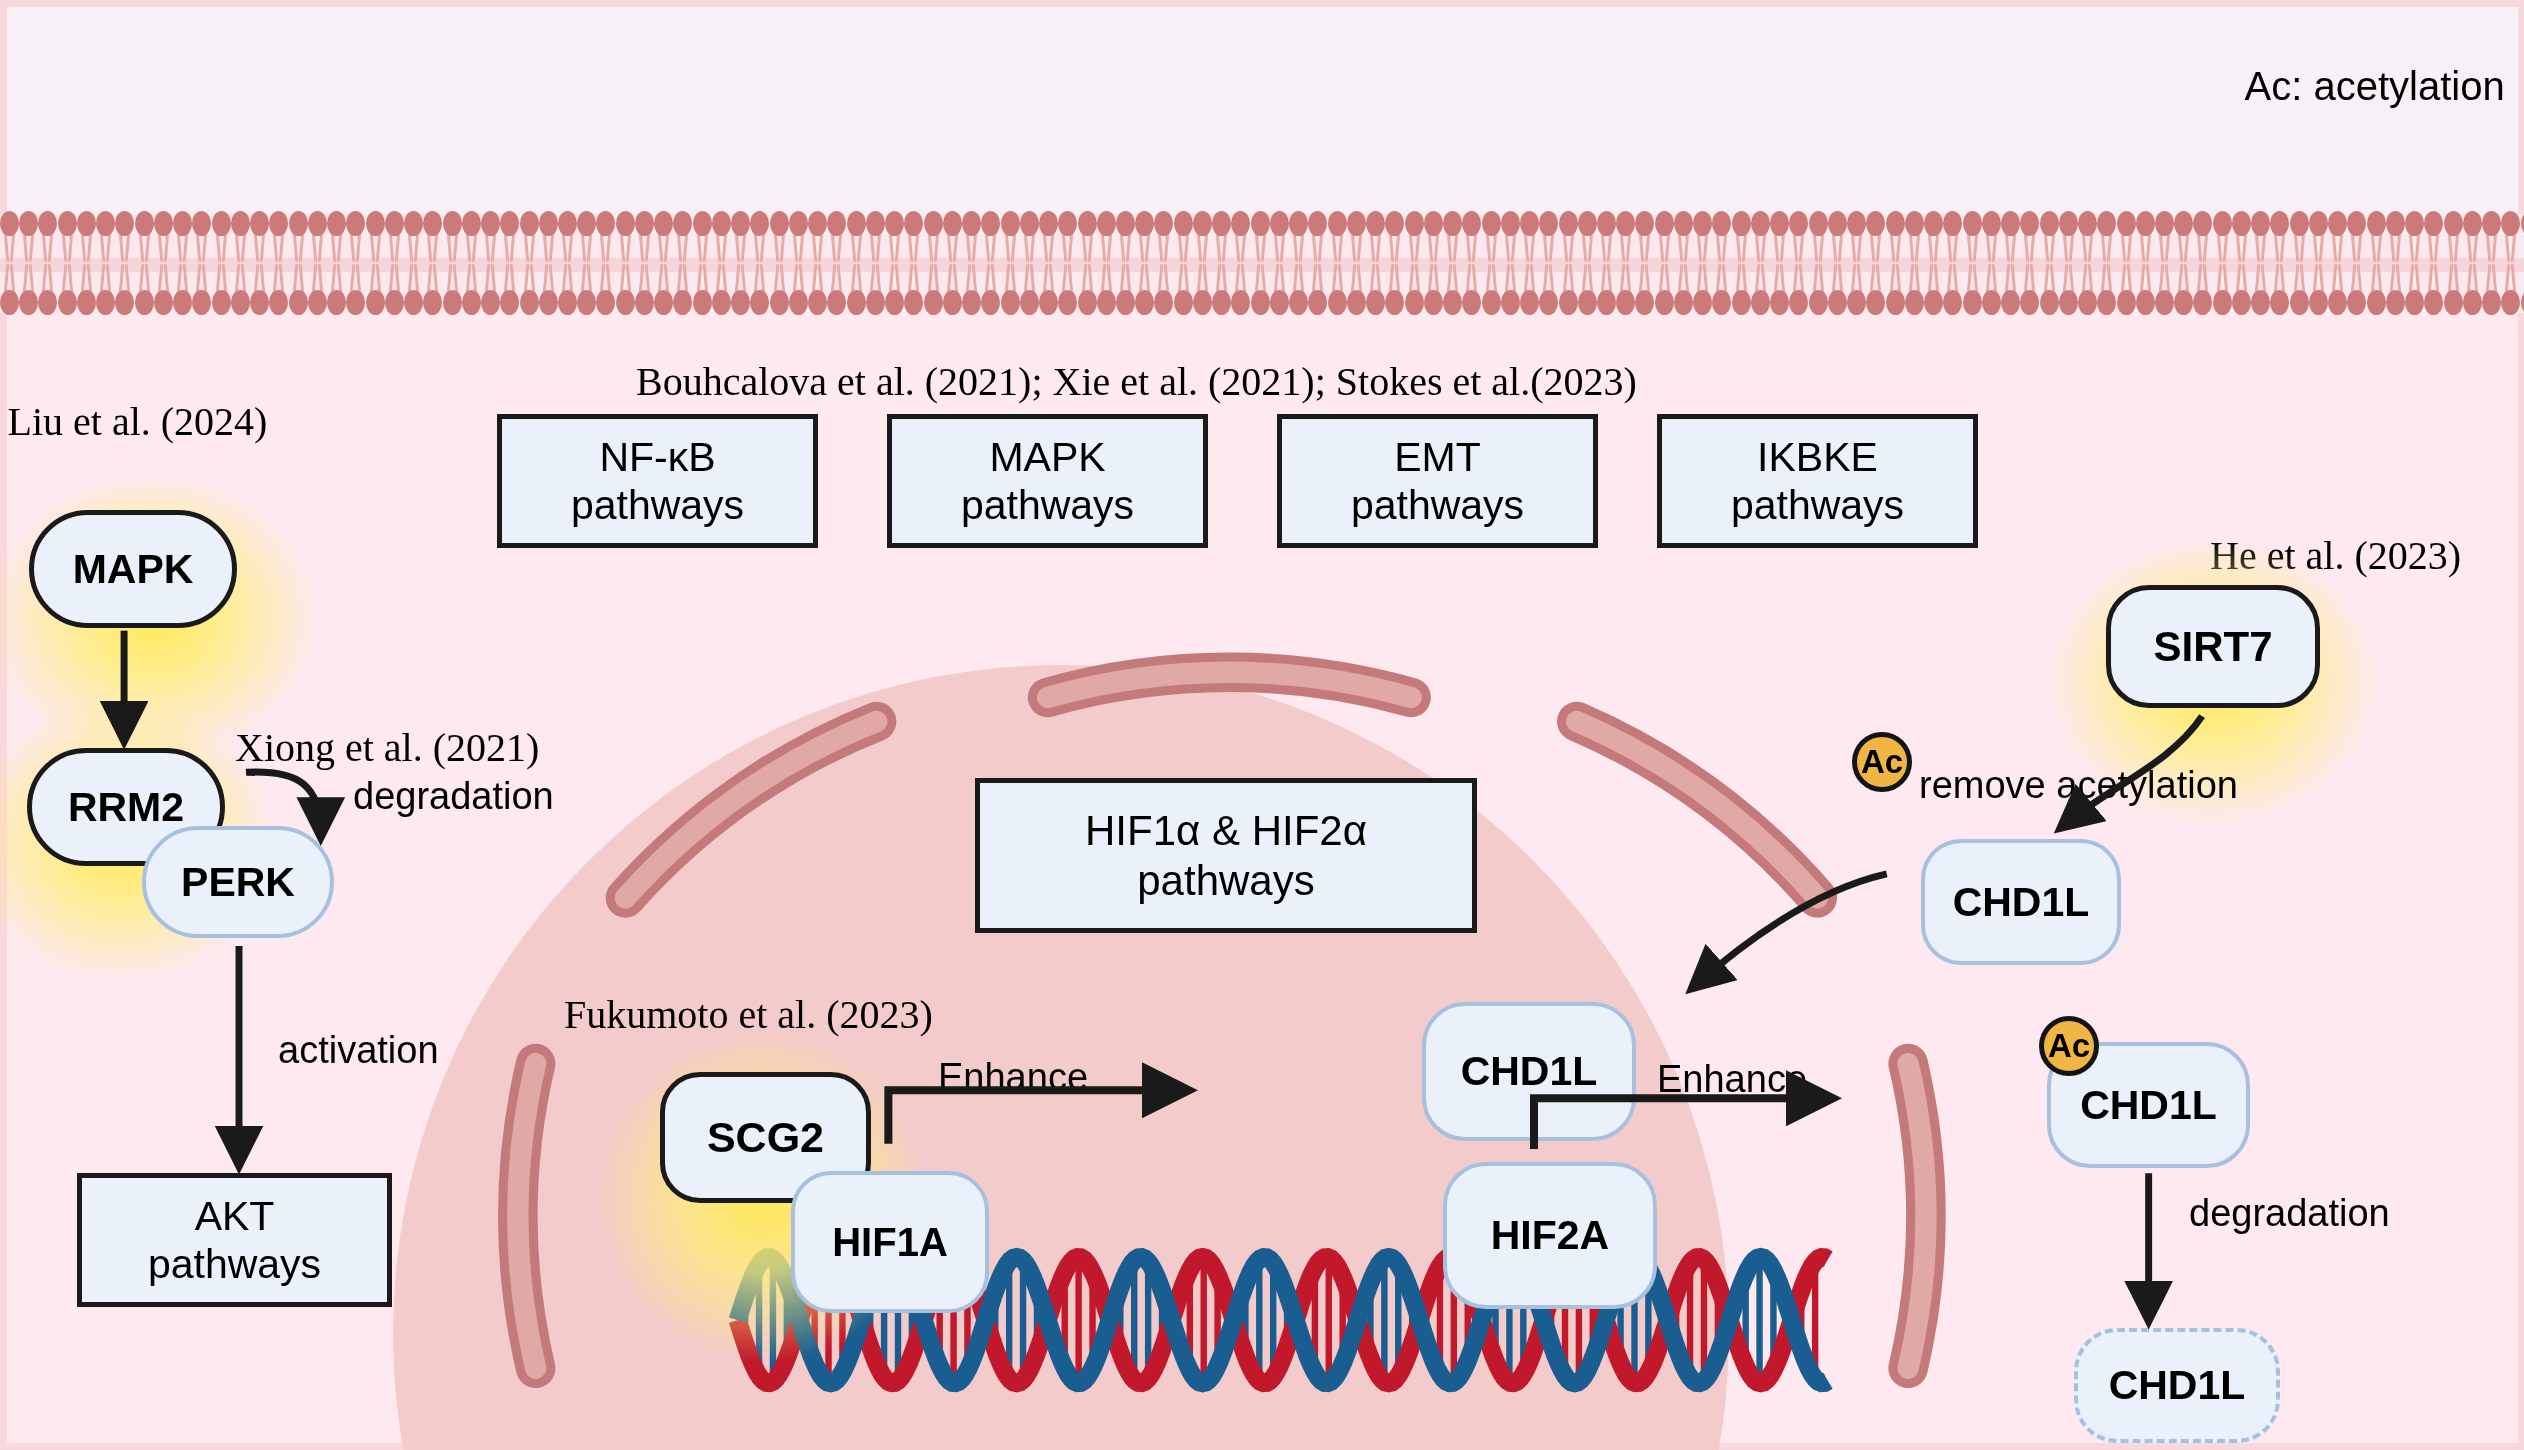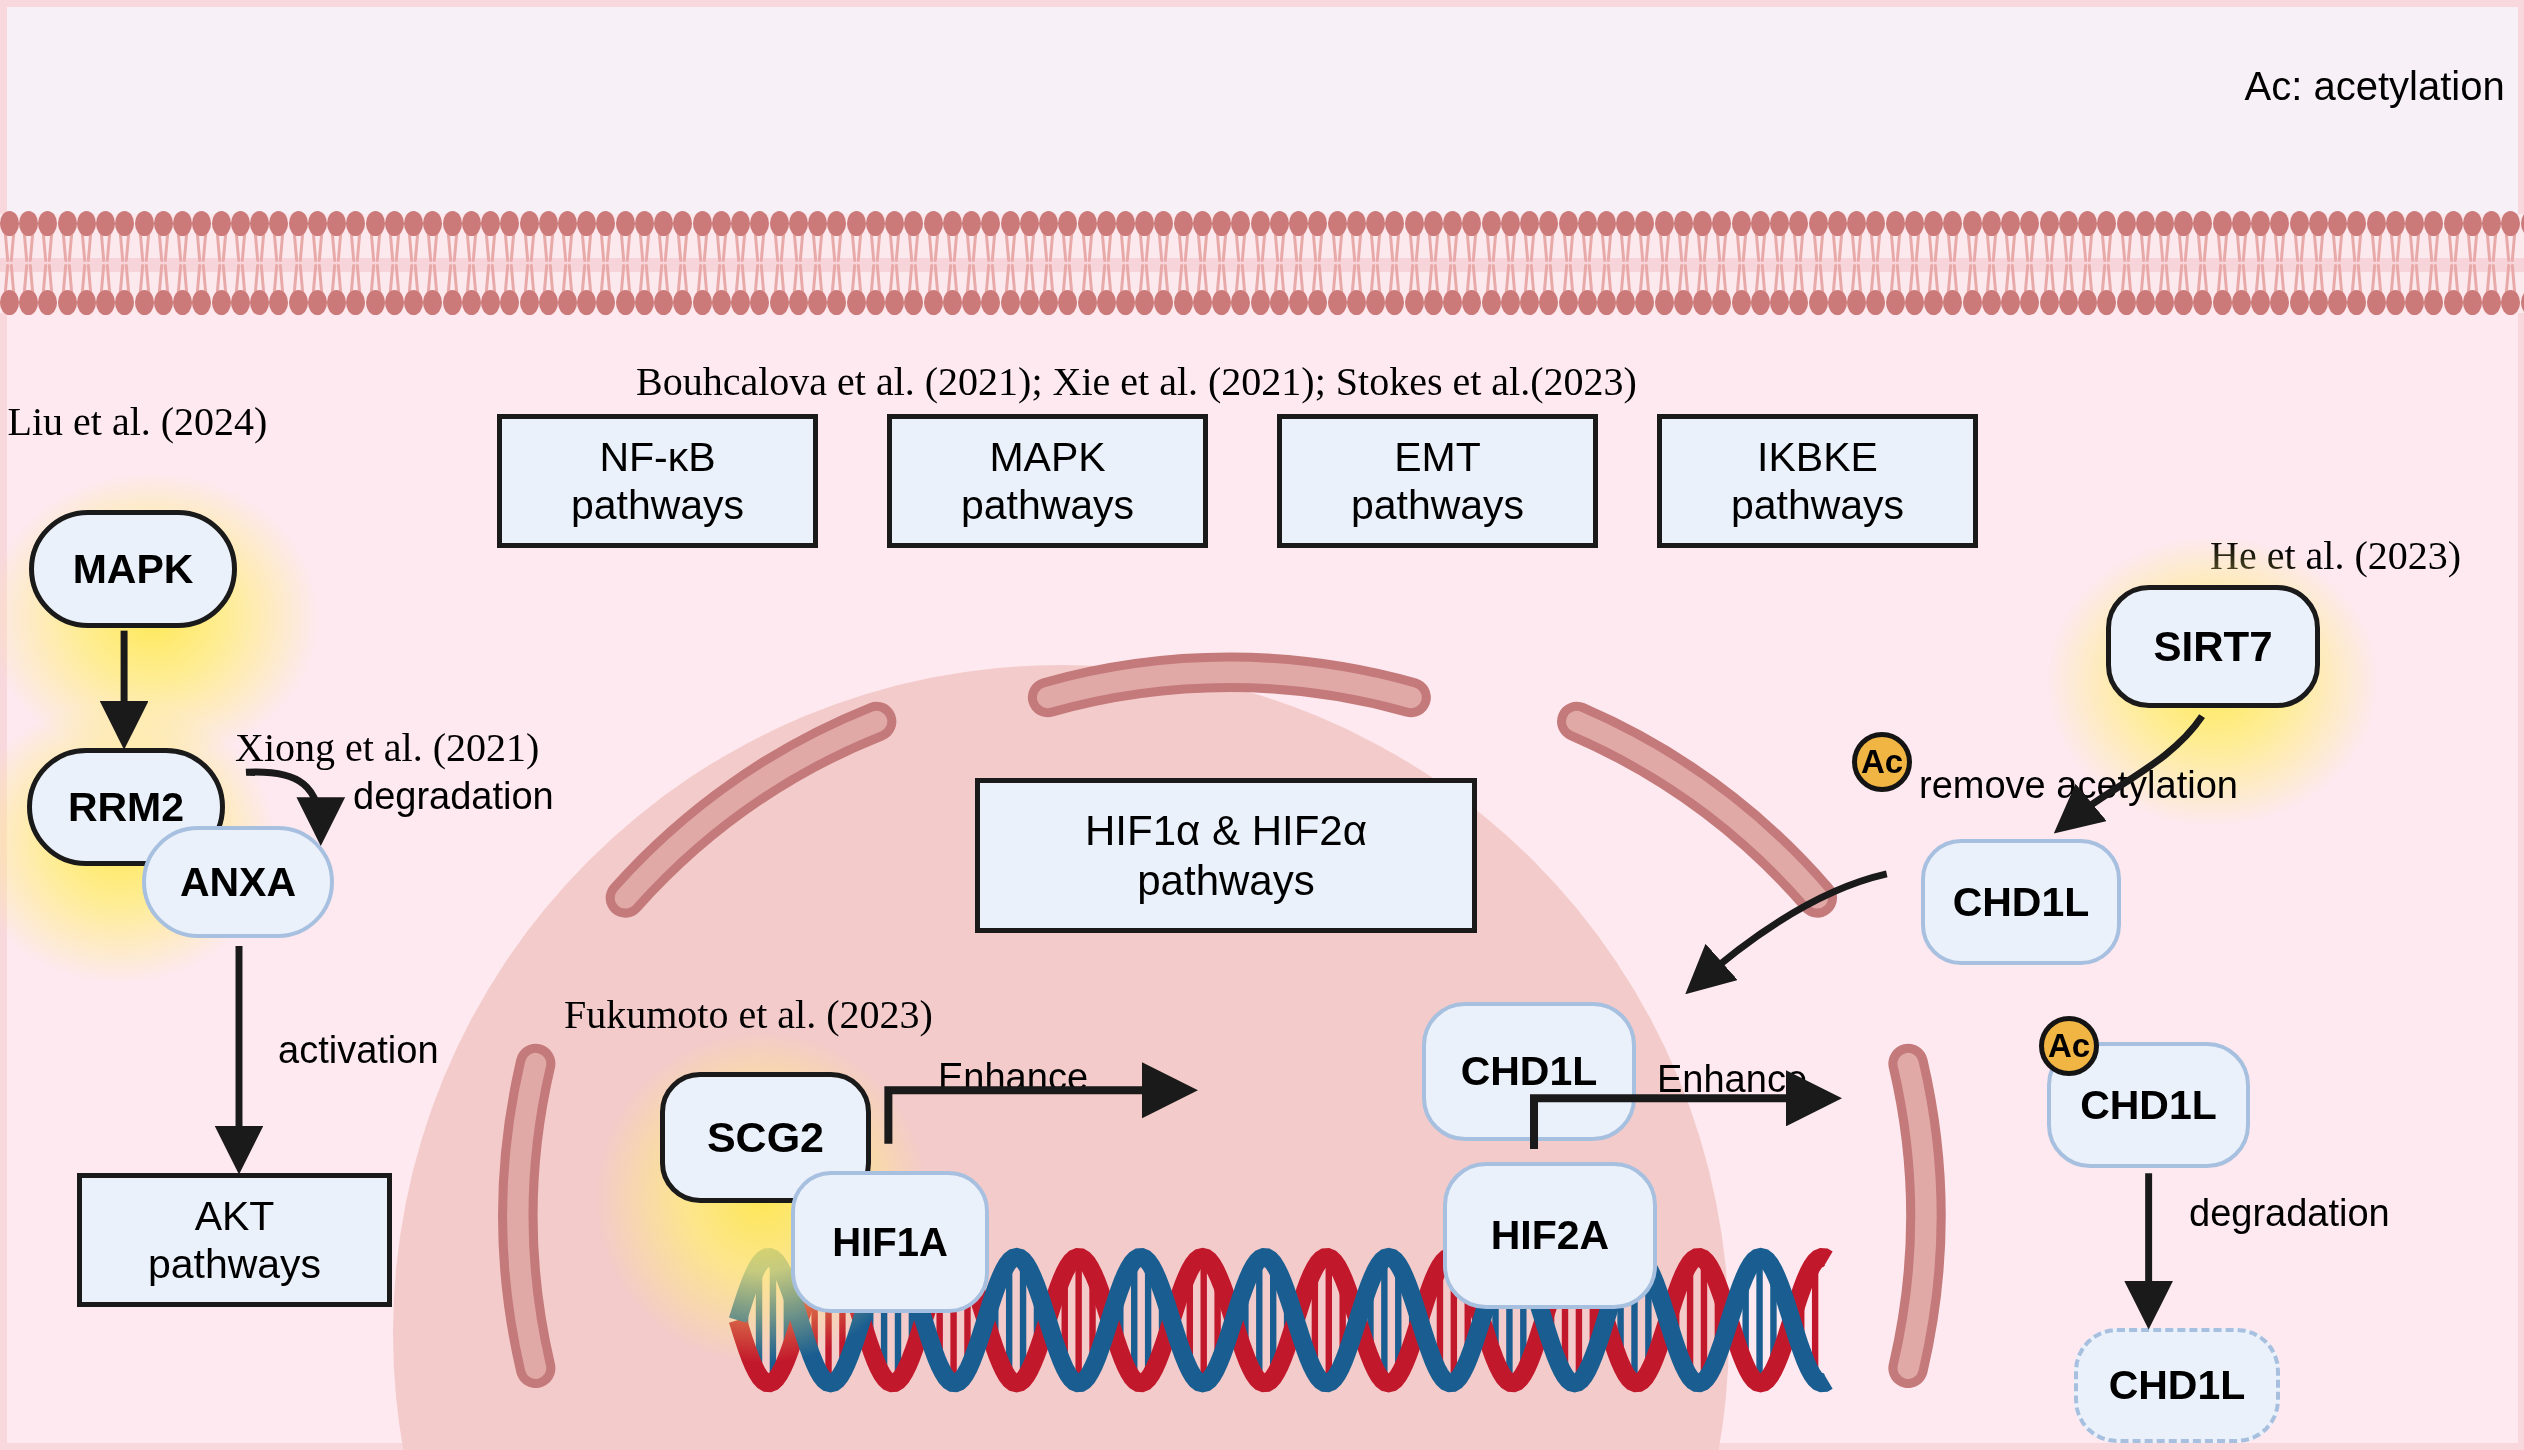--- a/index.html
+++ b/index.html
@@ -1570,21 +1570,21 @@
     </div>
   </div>
 
   <div class="cite" style="left:7.5px;top:398px;">Liu et al. (2024)</div>
 
   <div class="glow" style="left:-13.4px;top:473px;width:331px;height:289px;"></div>
   <div class="node dark" style="left:29px;top:510px;width:208px;height:118px;border-radius:59px;font-size:41px;">MAPK</div>
 
   <div class="glow" style="left:-35px;top:700px;width:310px;height:283px;"></div>
   <div class="node dark" style="left:27px;top:748px;width:198px;height:118px;border-radius:59px;font-size:41px;text-align:center;">RRM2</div>
-  <div class="node blue" style="left:142px;top:826px;width:192px;height:112px;border-radius:56px;font-size:41px;">ANXA</div>
+  <div class="node blue" style="left:142px;top:826px;width:192px;height:112px;border-radius:56px;font-size:41px;">PERK</div>
 
   <div class="cite" style="left:235px;top:724px;">Xiong et al. (2021)</div>
   <div class="lbl" style="left:353px;top:775px;">degradation</div>
   <div class="lbl" style="left:278px;top:1029px;">activation</div>
 
   <div class="pbox" style="left:77px;top:1173px;width:315px;height:134px;">
     <div>
       <div>AKT</div>
       <div>pathways</div>
     </div>

